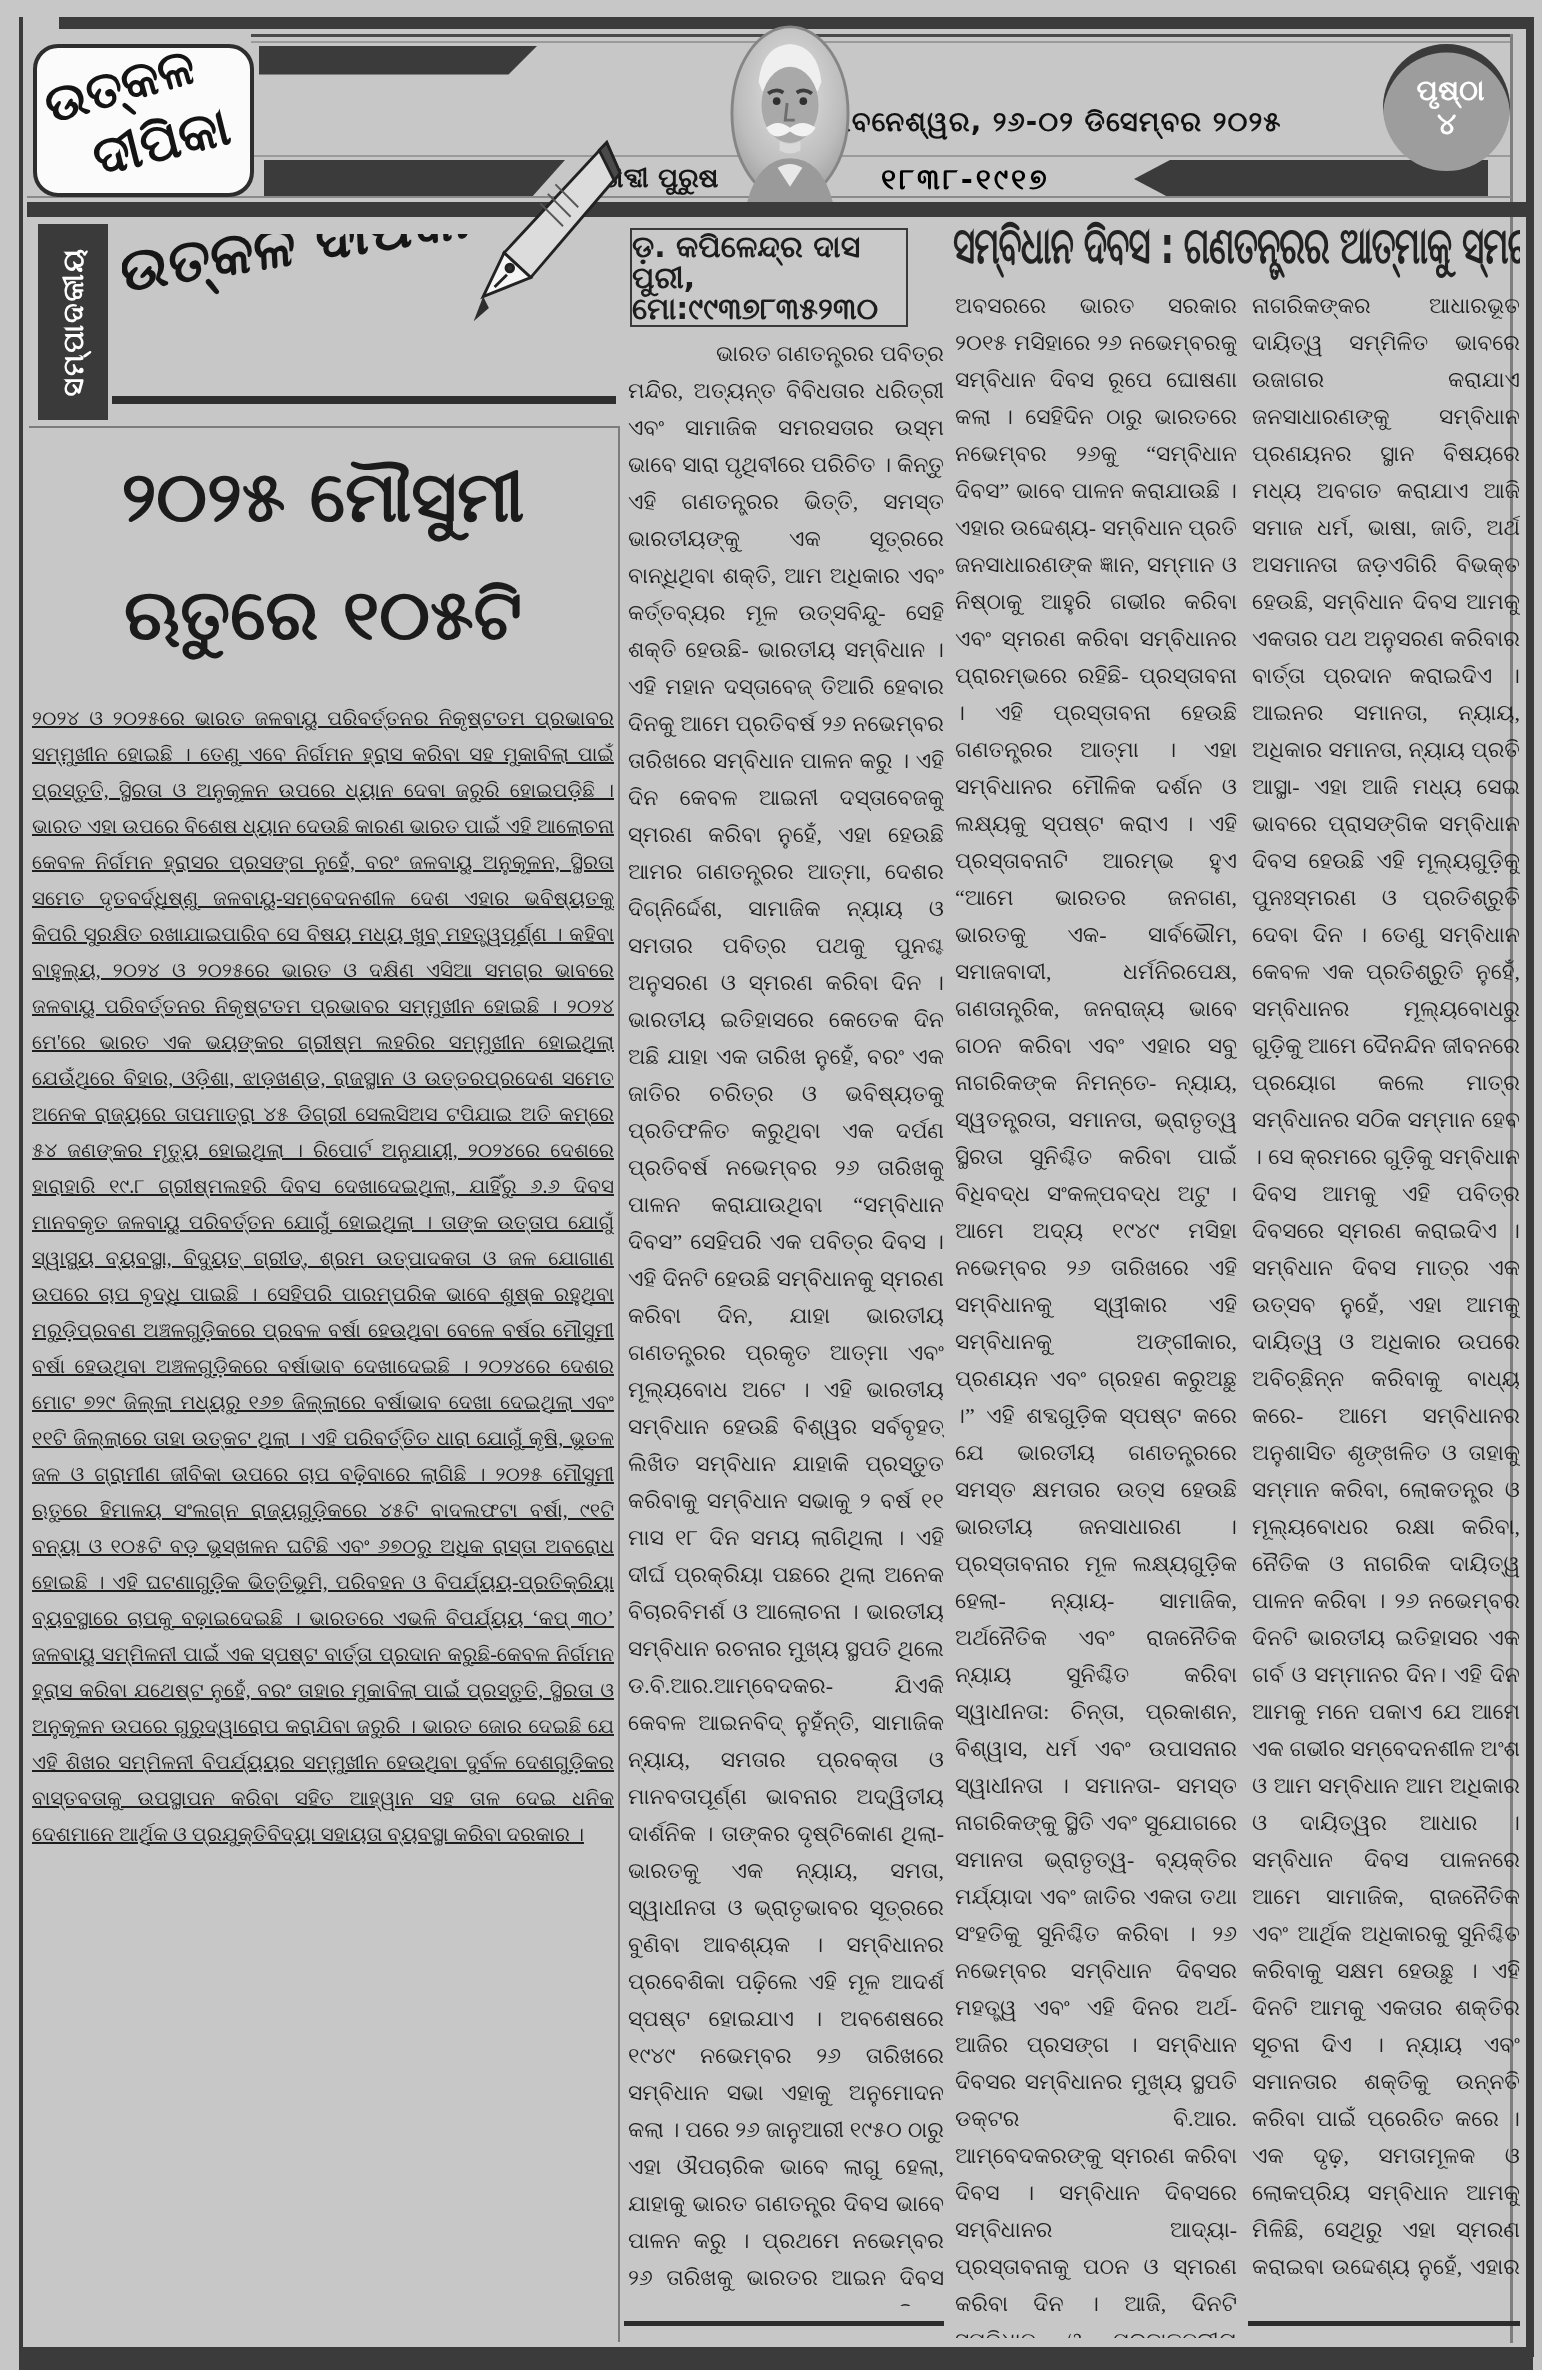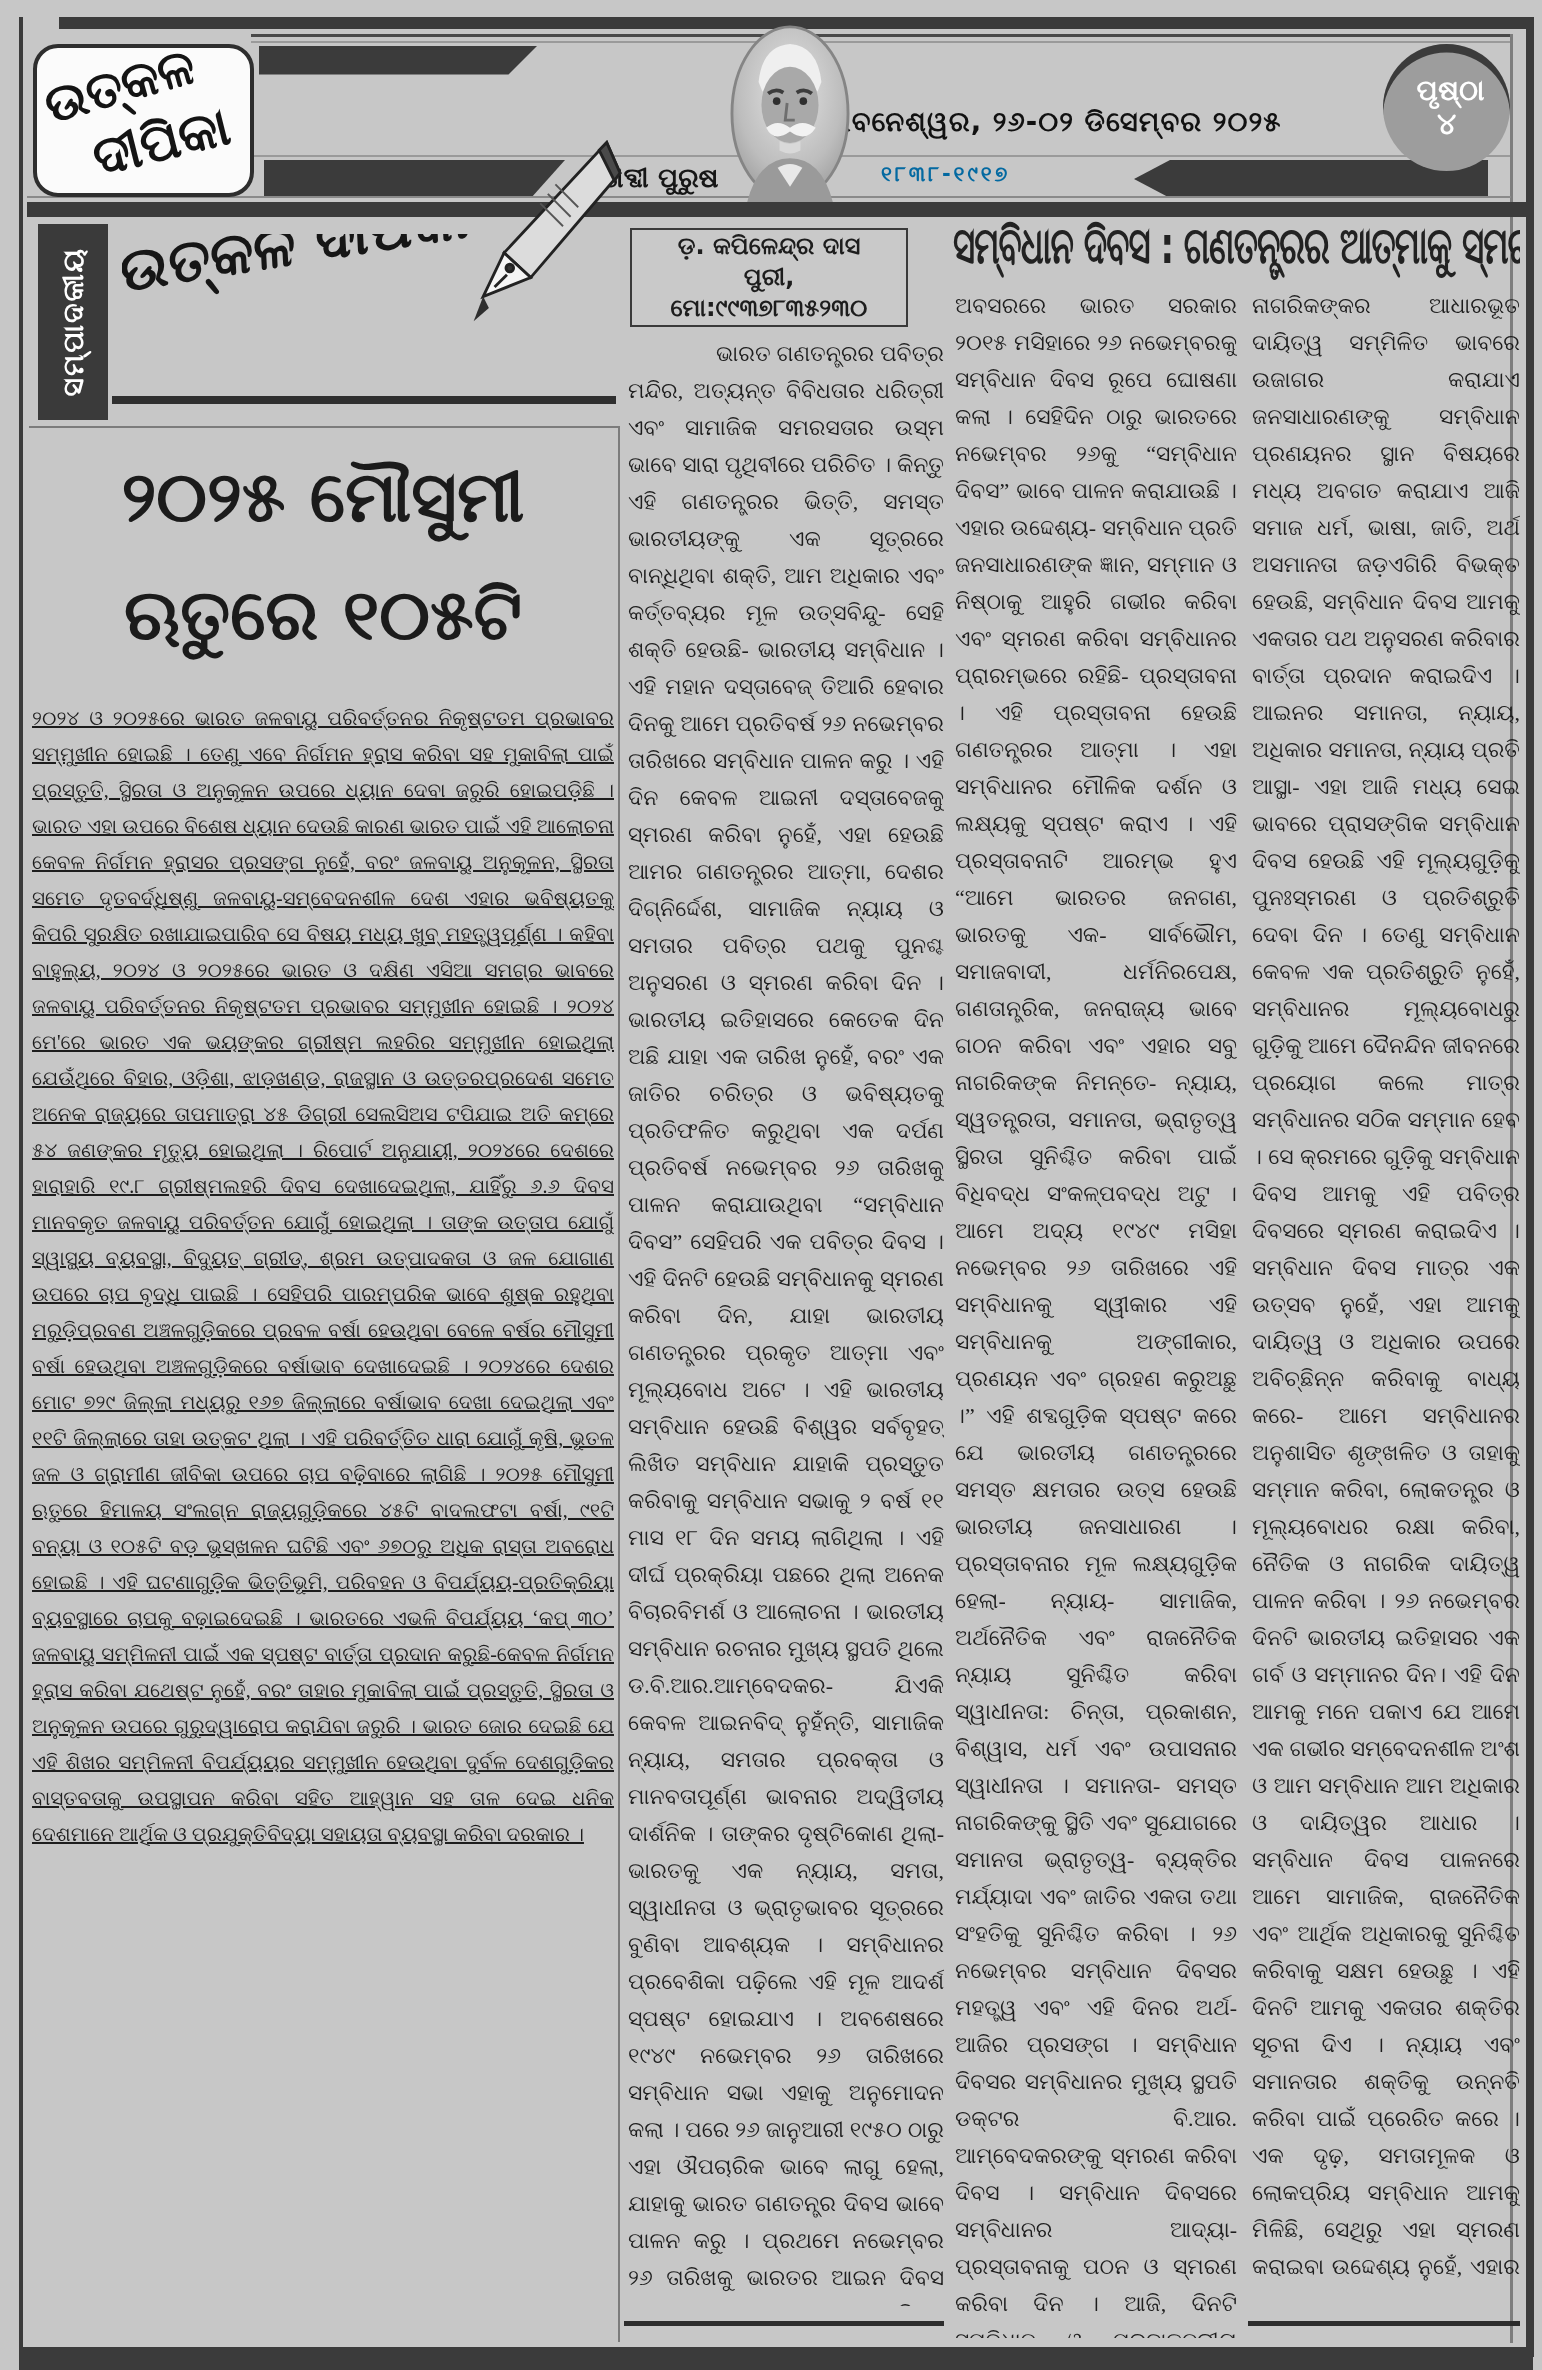--- a/index.html
+++ b/index.html
@@ -28,21 +28,21 @@
     clip-path:polygon(0 0,100% 0,calc(100% - 28.5px) 100%,0 100%);}
   .dateline{left:829px;top:105px;width:495px;height:38px;
     font-family:"DejaVu Sans",sans-serif;font-weight:bold;font-size:27.6px;
     letter-spacing:1px;color:#111;}
   .band-row-topline{left:251px;top:155px;width:1259px;height:1.9px;background:#9a9a9a;}
   .band2-left{left:264px;top:160px;width:301px;height:38px;background:#3b3b3b;
     clip-path:polygon(0 0,100% 0,calc(100% - 34px) 100%,0 100%);}
   .tagline{left:582px;top:162px;width:171px;font-family:"DejaVu Sans",sans-serif;
     font-weight:bold;font-size:27px;color:#161616;}
   .years{left:881px;top:162px;width:219px;font-family:"DejaVu Sans",sans-serif;
-    font-weight:bold;font-size:21px;letter-spacing:2.9px;color:#0369a1;}
+    font-weight:bold;font-size:29px;letter-spacing:2.9px;color:#000000;}
   .band2-right{left:1134px;top:160px;width:354px;height:38px;background:#3b3b3b;
     clip-path:polygon(0 50%,36px 0,100% 0,100% 100%,36px 100%);}
   .portrait{left:730px;top:25px;width:120px;height:177px;z-index:6;}
   .page-badge{
     left:1383px;top:44px;width:127px;height:127px;border-radius:50%;
     background:#9d9d9d;box-shadow:inset 0 8.6px 0 rgba(42,42,42,.85);
     display:flex;flex-direction:column;align-items:center;justify-content:center;
     color:#fff;font-family:"DejaVu Sans",sans-serif;font-weight:bold;z-index:4;
   }
   .page-badge .lbl{font-size:28.5px;line-height:32px;margin-left:8px;}
@@ -71,22 +71,22 @@
   .headline-rule{left:28.5px;top:426px;width:590px;height:1.9px;background:#7c7c7c;}
   .vrule{left:618px;top:426px;width:1.9px;height:1916px;background:#7c7c7c;}
   .edit-headline{left:32px;top:438px;width:582px;height:249px;text-align:center;
     font-family:"DejaVu Sans",sans-serif;font-weight:bold;color:#1b1b1b;
     font-size:70px;line-height:118px;overflow:hidden;}
   .edit-body{left:32px;top:700px;width:582px;height:1638px;
     font-size:20px;line-height:36px;text-align:justify;overflow:hidden;text-decoration:underline;}
   
   .author-box{left:630px;top:228px;width:274px;height:95px;
     border:2.9px solid #3a3a3a;background:#c9c9c9;
-    display:flex;flex-direction:column;align-items:center;justify-content:center;
-    font-family:"DejaVu Sans",sans-serif;font-weight:bold;font-size:24px;line-height:31px;
+    display:flex;flex-direction:column;align-items:flex-start;justify-content:center;
+    font-family:"DejaVu Sans",sans-serif;font-weight:bold;font-size:30px;line-height:31px;
     text-align:center;}
   .col-body{font-size:22px;line-height:37px;text-align:justify;overflow:hidden;}
   .col-mid{left:628px;top:335px;width:316px;height:1971px;text-indent:88px;}
   .rule-mid{left:624px;top:2321px;width:320px;height:4.8px;background:#2c2c2c;}
   
   .art-title{left:953px;top:215px;width:567px;height:65px;overflow:hidden;}
   .art-title span{display:inline-block;white-space:nowrap;
     font-family:"DejaVu Sans",sans-serif;font-weight:bold;font-size:34px;
     color:#222;transform:scale(1.0,1.5);transform-origin:left top;letter-spacing:-1px;}
   .col-3{left:955px;top:287px;width:282px;height:2051px;}

